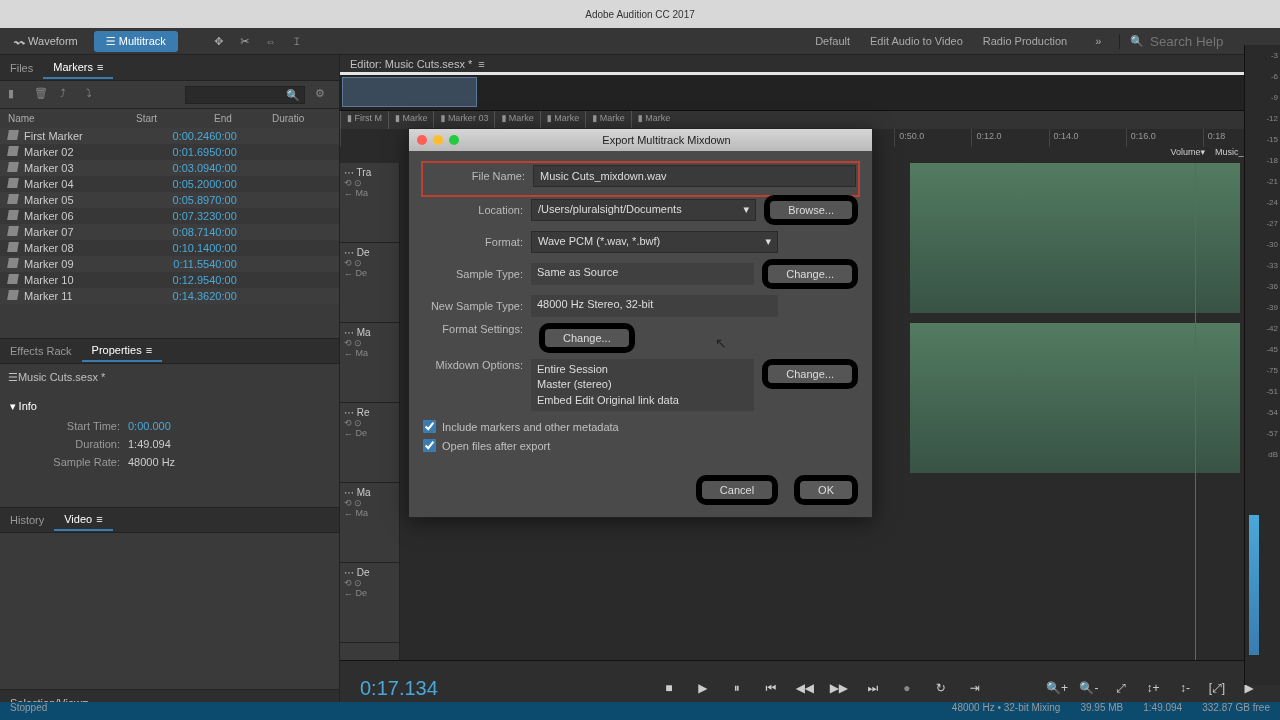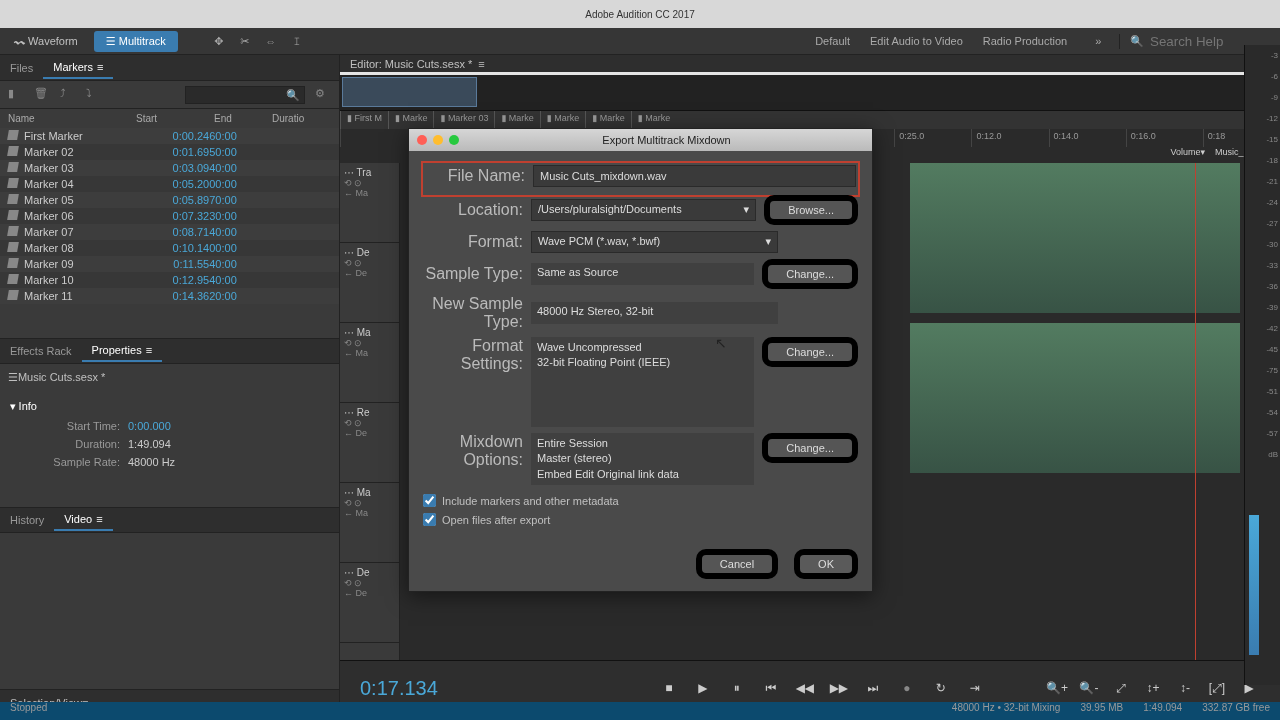--- a/index.html
+++ b/index.html
@@ -97,21 +97,21 @@
 
 
 .dialog-overlay { position: absolute; left: 408px; top: 128px; width: 465px; background: #4a4a4a; border: 1px solid #222; box-shadow: 0 4px 20px rgba(0,0,0,0.5); }
 .dlg-titlebar { height: 22px; background: linear-gradient(#d6d6d6, #bababa); display: flex; align-items: center; padding: 0 8px; color: #222; font-size: 11px; }
 .traffic { display: flex; gap: 6px; margin-right: 10px; }
 .traffic span { width: 10px; height: 10px; border-radius: 50%; }
 .tl-red { background: #ff5f56; } .tl-yel { background: #ffbd2e; } .tl-grn { background: #27c93f; }
 .dlg-title { flex:1; text-align: center; }
 .dlg-body { padding: 12px 14px; }
 .form-row { display: flex; align-items: center; margin-bottom: 6px; }
-.form-label { width: 100px; text-align: right; color: #bbb; margin-right: 8px; font-size: 16px; }
+.form-label { width: 100px; text-align: right; color: #bbb; margin-right: 8px; font-size: 11px; }
 .form-field { flex: 1; background: #3a3a3a; border: 1px solid #2a2a2a; padding: 3px 6px; color: #ddd; height: 22px; font-size: 11px; }
 .form-field.ro { background: #404040; border: none; }
 .form-field.multi { height: auto; min-height: 90px; line-height: 1.4; }
 .highlight-box { border: 2px solid #c04030; padding: 2px; margin: -2px; }
 .btn { background: #555; border: 6px solid #000000; border-radius: 10px; padding: 3px 18px; color: #ddd; cursor: pointer; margin-left: 8px; font-size: 11px; }
 .btn.primary { background: #5a5a5a; }
 .chk-row { display: flex; align-items: center; gap: 6px; padding: 3px 0; }
 .chk-row input { accent-color: #3a7cb0; }
 .dlg-buttons { display: flex; justify-content: flex-end; padding-top: 20px; gap: 8px; }
 </style>
@@ -290,21 +290,21 @@
         <span>▮ First M</span>
         <span>▮ Marke</span>
         <span>▮ Marker 03</span>
         <span>▮ Marke</span>
         <span>▮ Marke</span>
         <span>▮ Marke</span>
         <span>▮ Marke</span>
       </div>
     <div class="time-ruler">
       <span style="flex:8"></span>
-      <span>0:25.0</span>
+      <span>0:50.0</span>
         <span>0:12.0</span>
         <span>0:14.0</span>
         <span>0:16.0</span>
         <span>0:18</span>
     </div>
     <div style="height:16px;background:#2a2a2a;display:flex;justify-content:flex-end;padding-right:30px;font-size:9px;color:#ccc">
       <span>Volume</span> 
         <span>▾</span>
       <span style="margin-left:10px">Music_C</span>
     </div>
@@ -450,21 +450,20 @@
       <div class="form-field ro">Same as Source</div>
       <button class="btn">Change...</button>
     </div>
     <div class="form-row">
       <div class="form-label">New Sample Type:</div>
       <div class="form-field ro">48000 Hz Stereo, 32-bit</div>
       <span style="width:80px"></span>
     </div>
     <div class="form-row" style="align-items:flex-start">
       <div class="form-label">Format Settings:</div>
-      <div class="form-field ro multi" id="fmt-settings">Wave Uncompressed<br>32-bit Floating Point (IEEE)</div>
       <button class="btn">Change...</button>
     </div>
     <div class="form-row" style="align-items:flex-start">
       <div class="form-label">Mixdown Options:</div>
       <div class="form-field ro multi" style="min-height:48px" id="mixdown-opts">Entire Session<br>Master (stereo)<br>Embed Edit Original link data</div>
       <button class="btn">Change...</button>
     </div>
     <div class="chk-row">
         <input type="checkbox" checked="" style="">
         <span>Include markers and other metadata</span>

